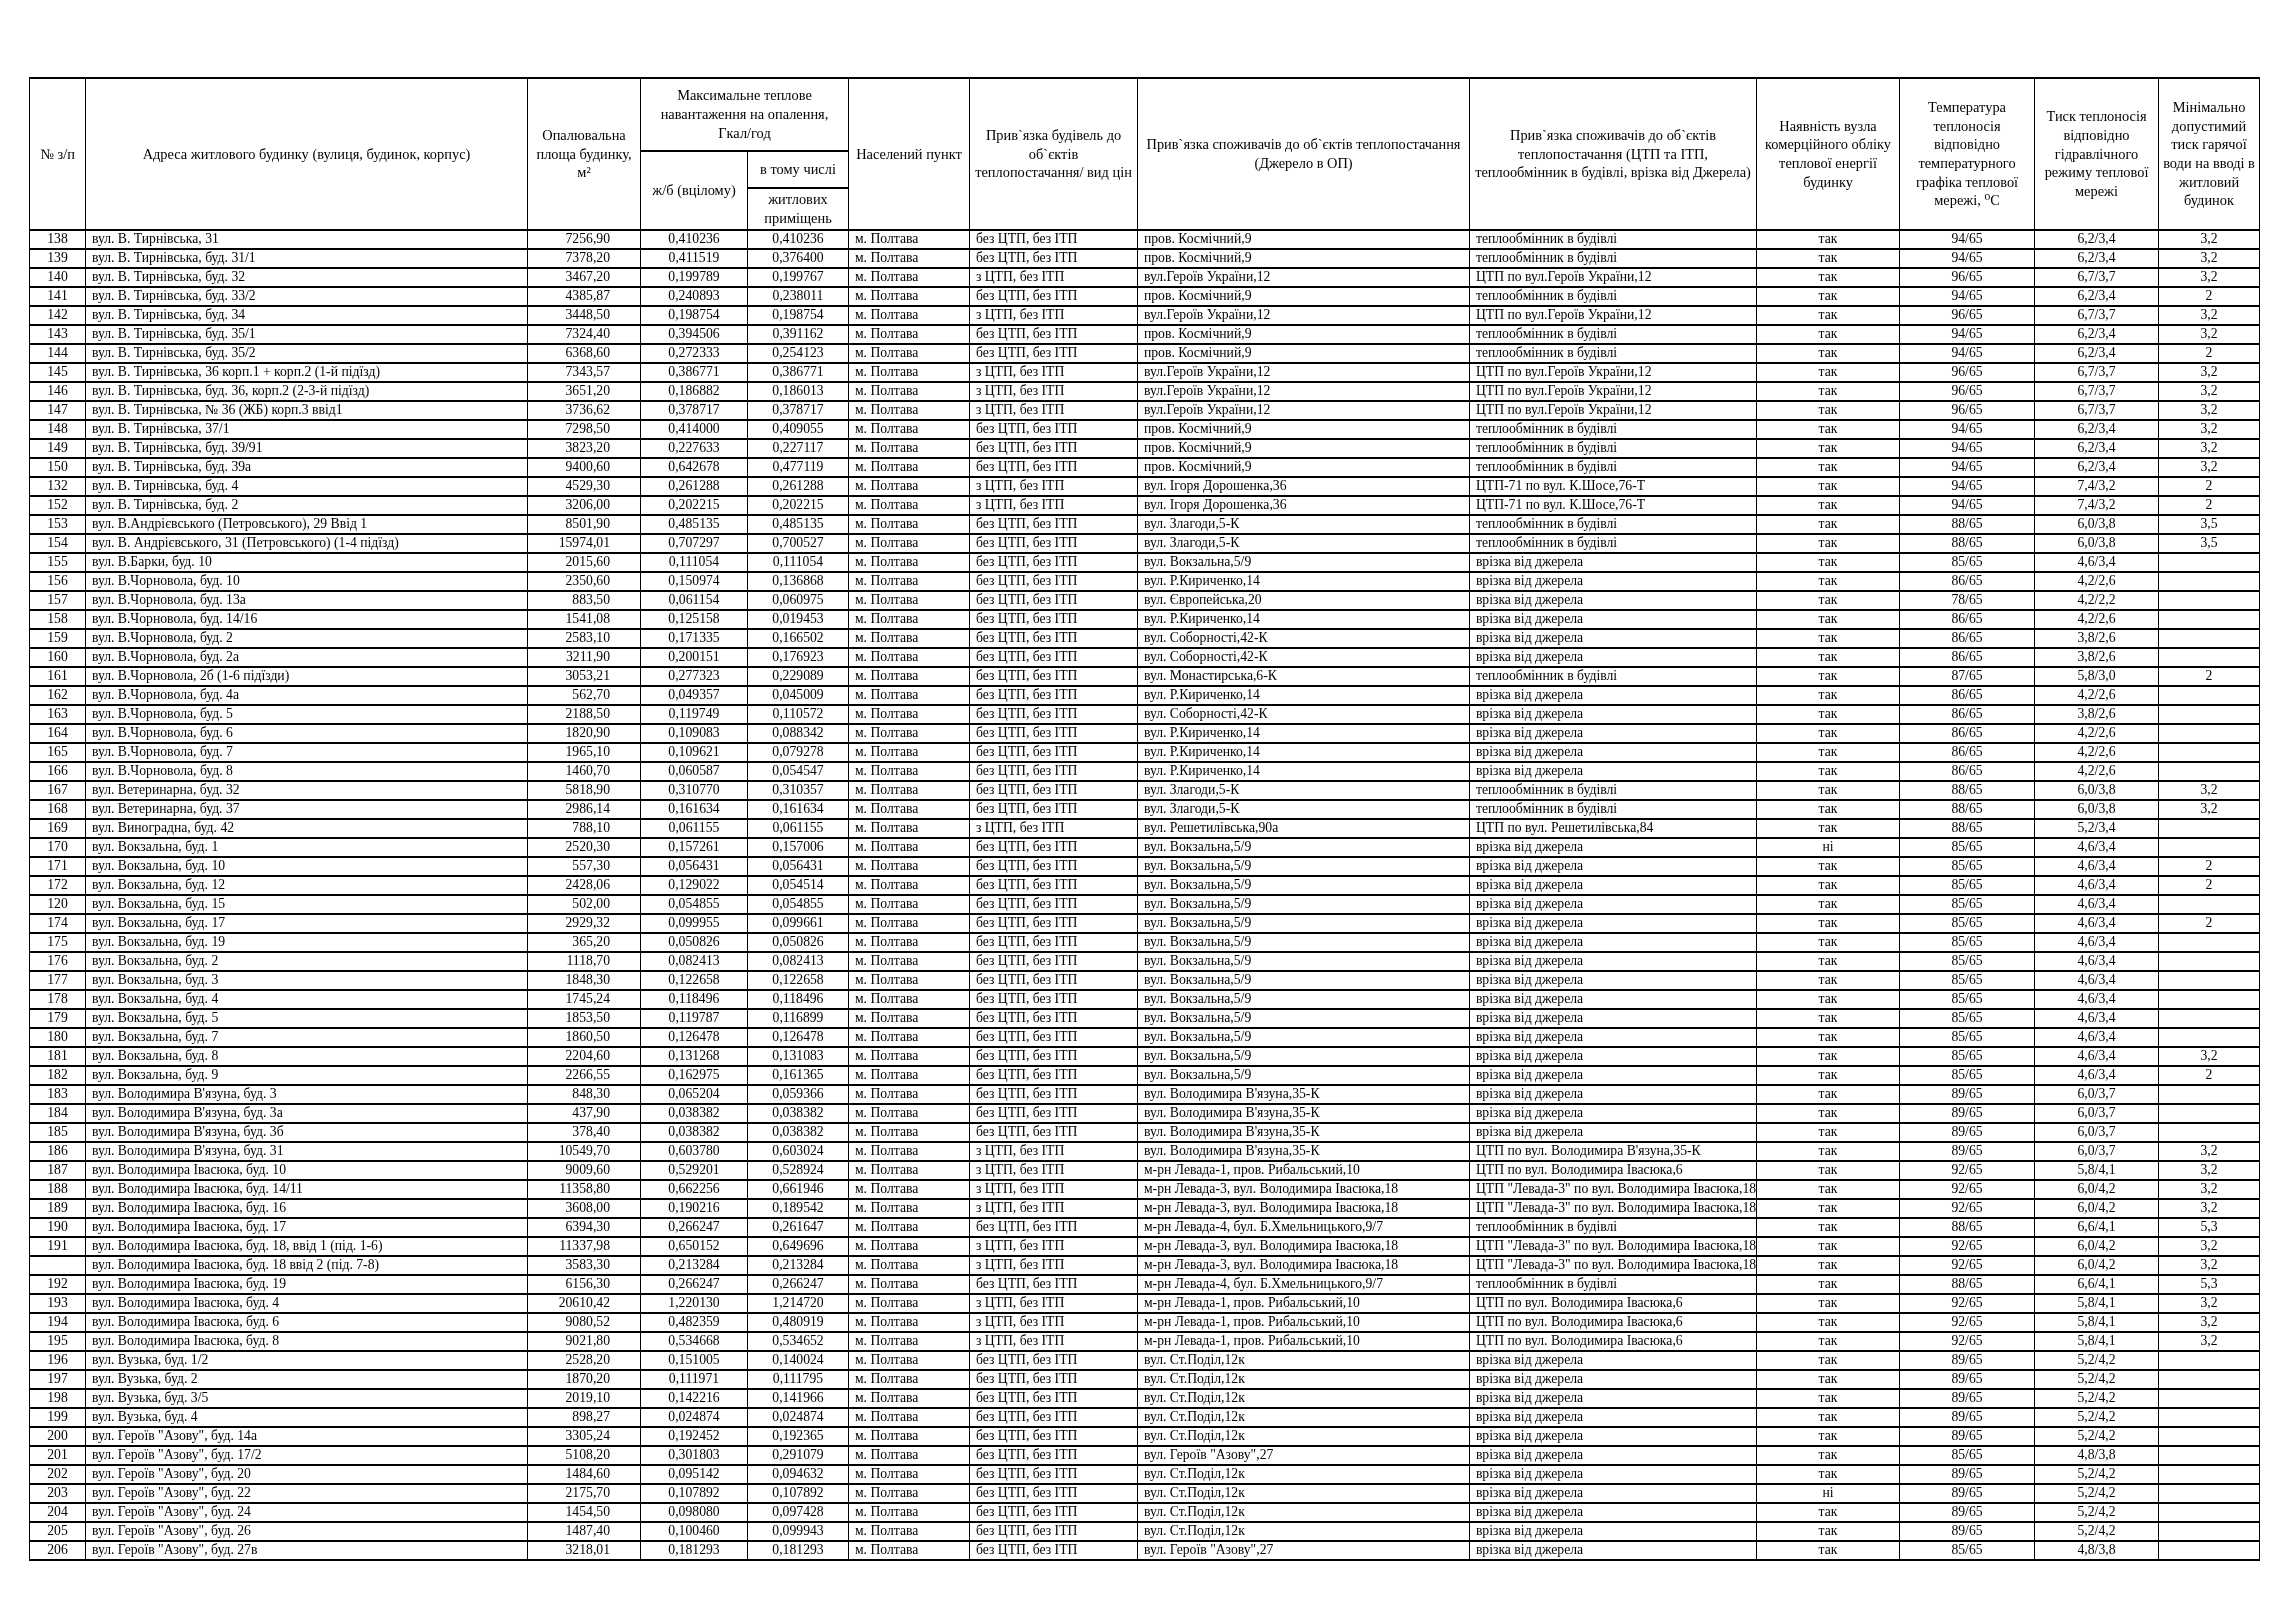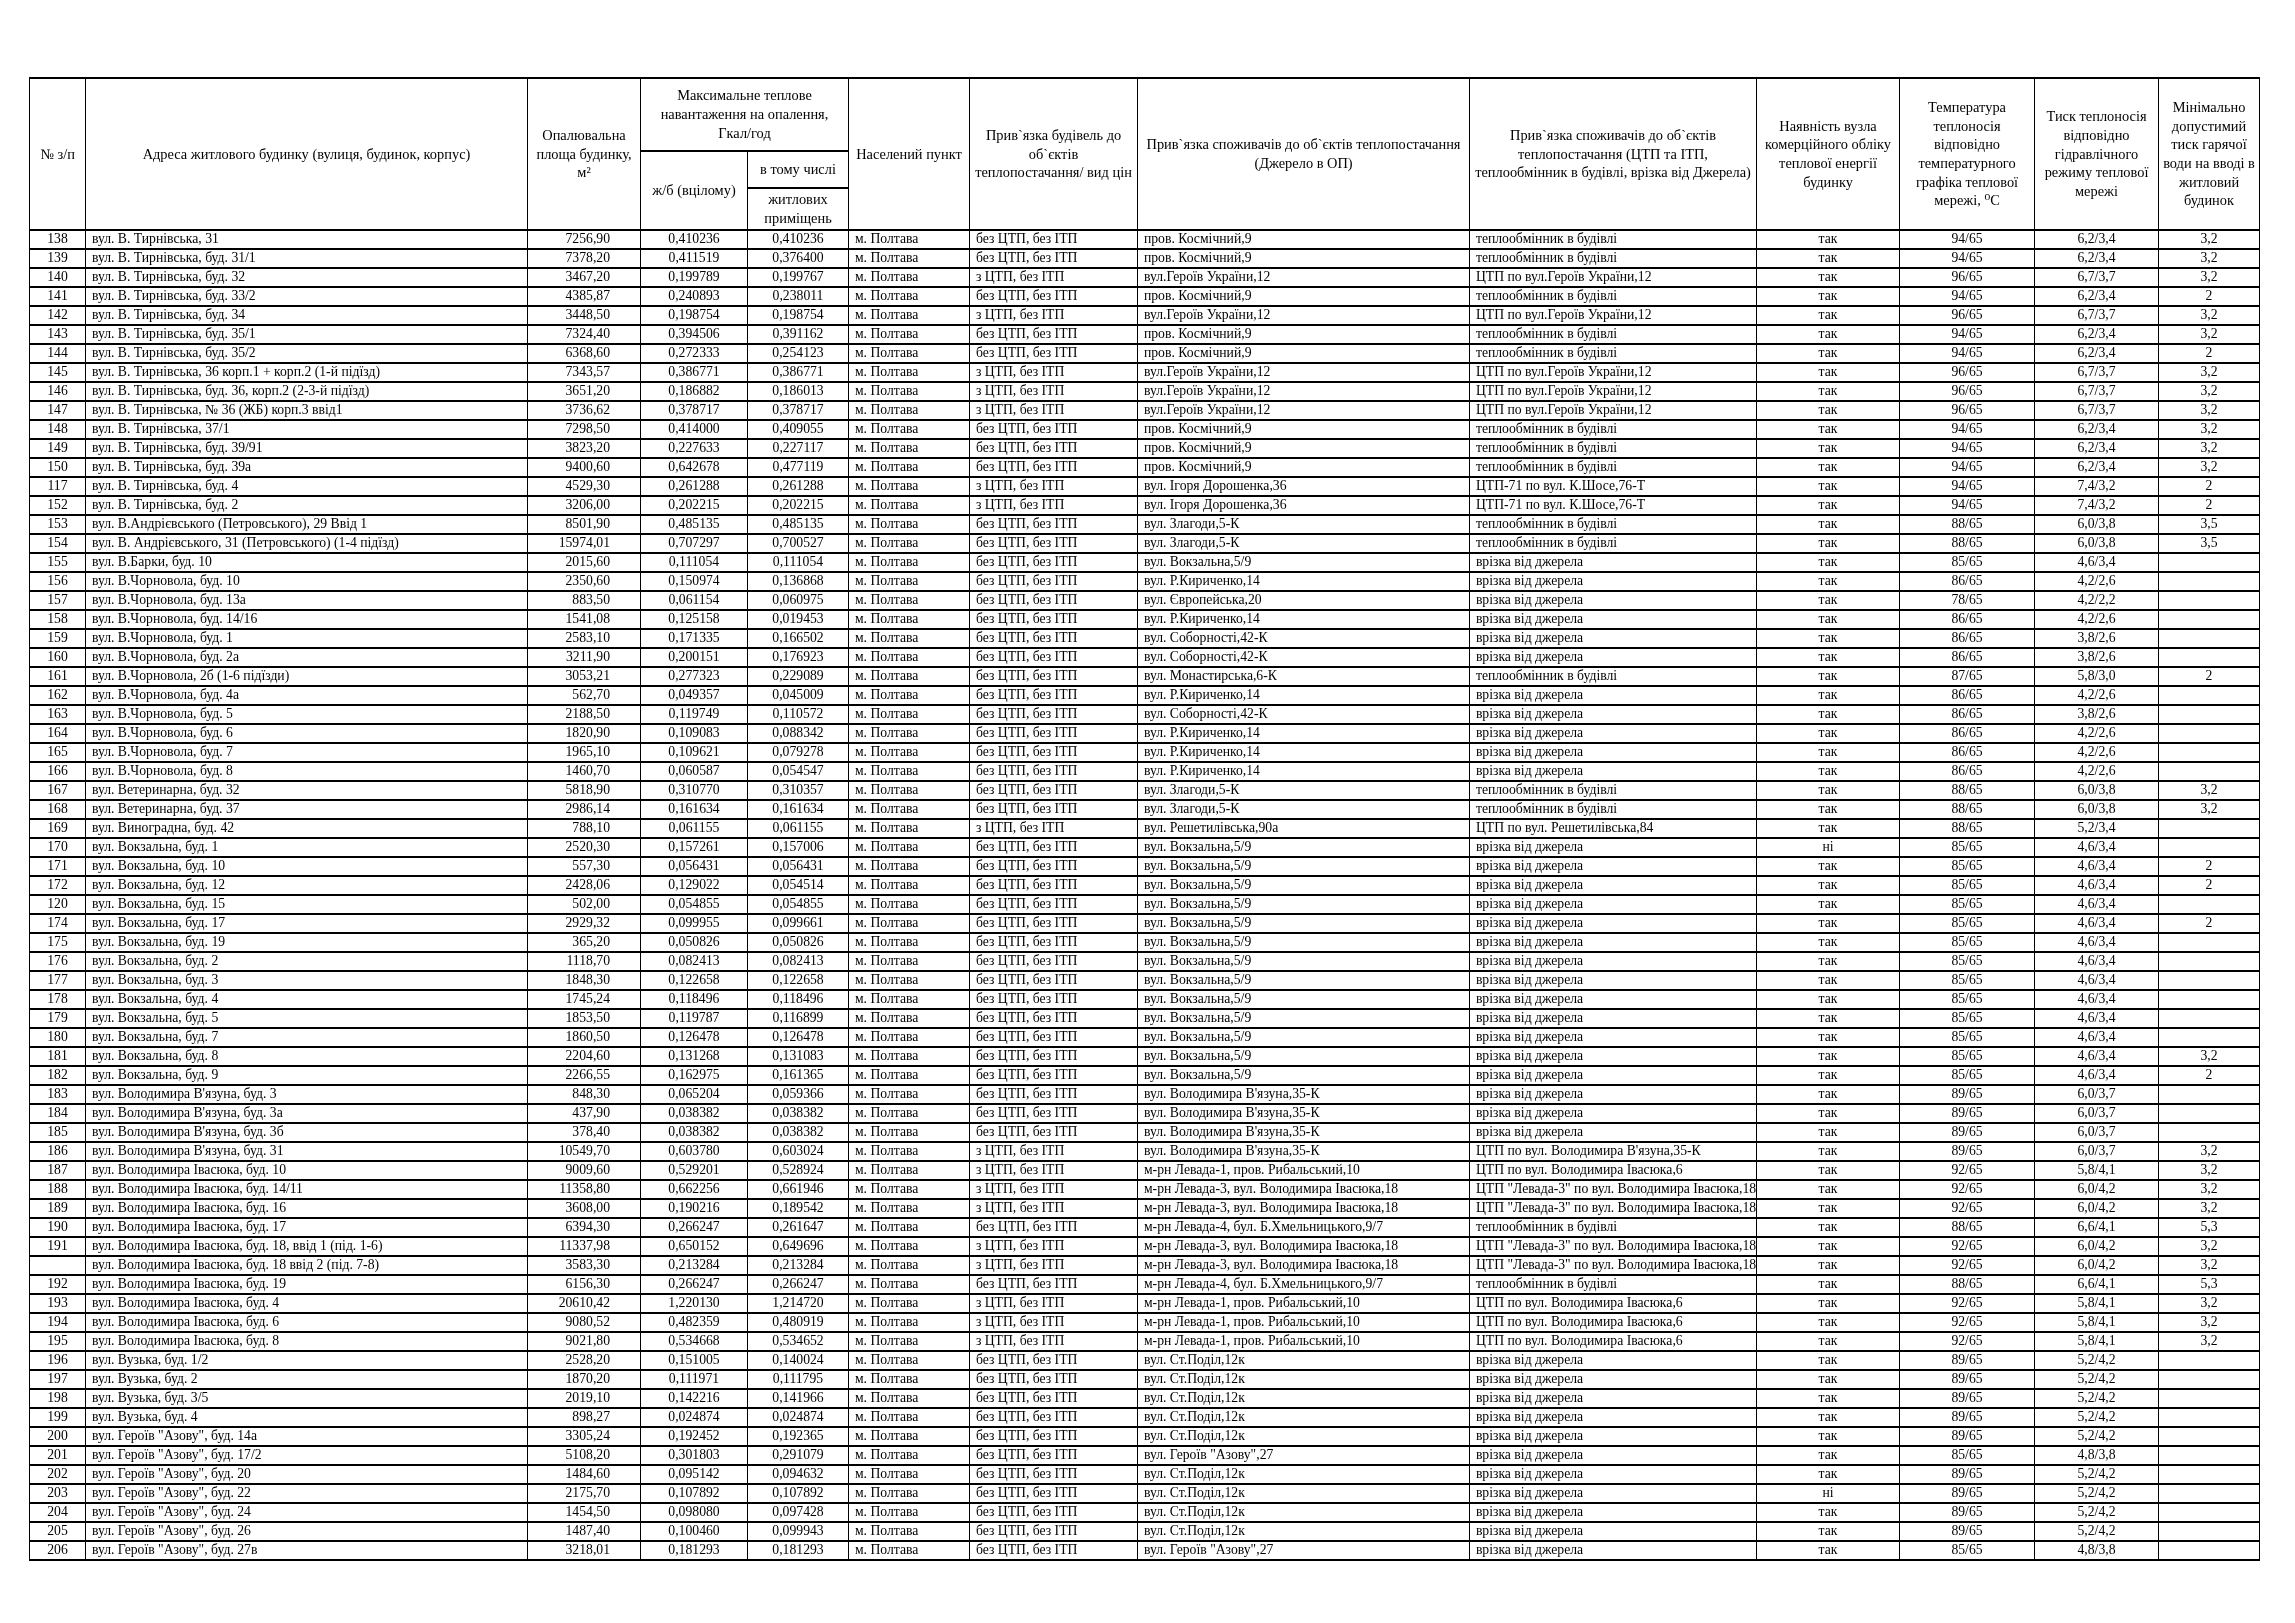--- a/index.html
+++ b/index.html
@@ -255,21 +255,21 @@
       <td class="c-settl">м. Полтава</td>
       <td class="c-conn">без ЦТП, без ІТП</td>
       <td class="c-src">пров. Космічний,9</td>
       <td class="c-ctp">теплообмінник в будівлі</td>
       <td class="c-meter">так</td>
       <td class="c-temp">94/65</td>
       <td class="c-press">6,2/3,4</td>
       <td class="c-minp">3,2</td>
     </tr>
         <tr>
-      <td class="c-num">117</td>
+      <td class="c-num">132</td>
       <td class="c-addr">вул. В. Тирнівська, буд. 4</td>
       <td class="c-area">4529,30</td>
       <td class="c-load1">0,261288</td>
       <td class="c-load2">0,261288</td>
       <td class="c-settl">м. Полтава</td>
       <td class="c-conn">з ЦТП, без ІТП</td>
       <td class="c-src">вул. Ігоря Дорошенка,36</td>
       <td class="c-ctp">ЦТП-71 по вул. К.Шосе,76-Т</td>
       <td class="c-meter">так</td>
       <td class="c-temp">94/65</td>
@@ -376,21 +376,21 @@
       <td class="c-conn">без ЦТП, без ІТП</td>
       <td class="c-src">вул. Р.Кириченко,14</td>
       <td class="c-ctp">врізка від джерела</td>
       <td class="c-meter">так</td>
       <td class="c-temp">86/65</td>
       <td class="c-press">4,2/2,6</td>
       <td class="c-minp"></td>
     </tr>
         <tr>
       <td class="c-num">159</td>
-      <td class="c-addr">вул. В.Чорновола, буд. 1</td>
+      <td class="c-addr">вул. В.Чорновола, буд. 2</td>
       <td class="c-area">2583,10</td>
       <td class="c-load1">0,171335</td>
       <td class="c-load2">0,166502</td>
       <td class="c-settl">м. Полтава</td>
       <td class="c-conn">без ЦТП, без ІТП</td>
       <td class="c-src">вул. Соборності,42-К</td>
       <td class="c-ctp">врізка від джерела</td>
       <td class="c-meter">так</td>
       <td class="c-temp">86/65</td>
       <td class="c-press">3,8/2,6</td>

